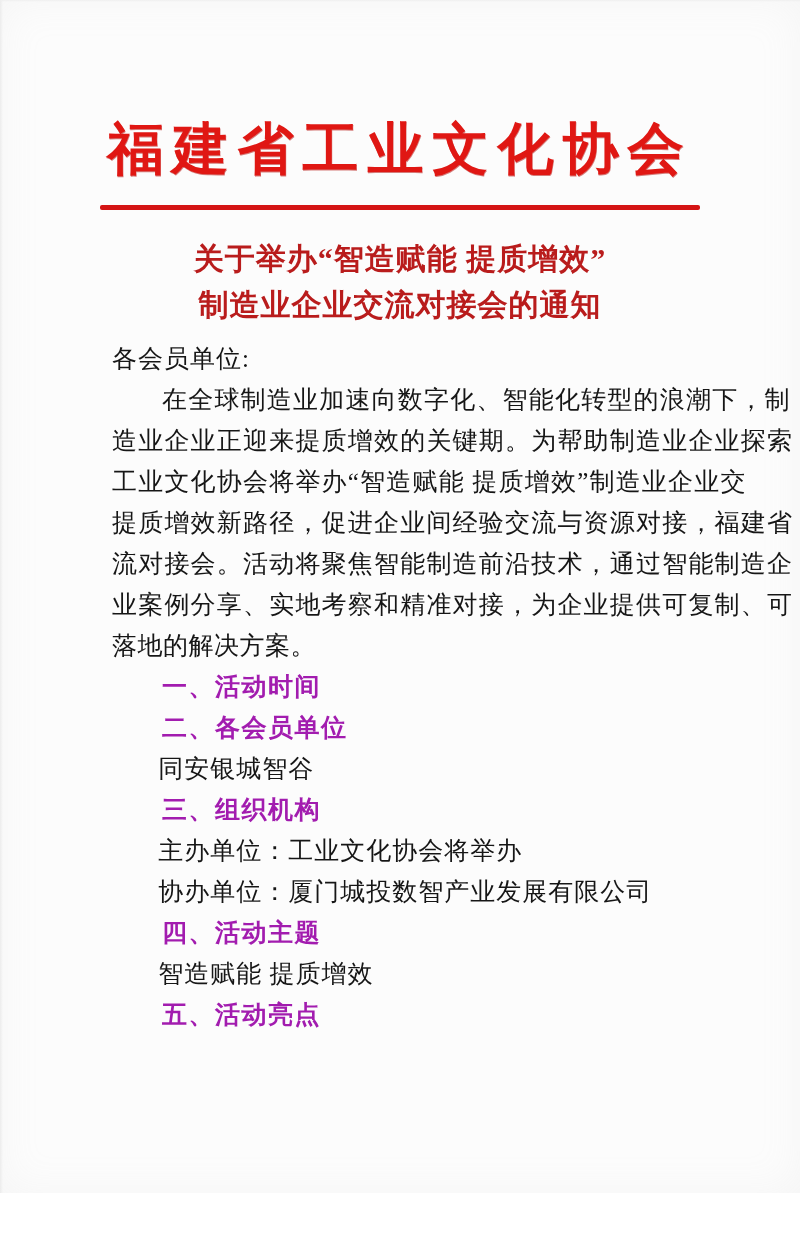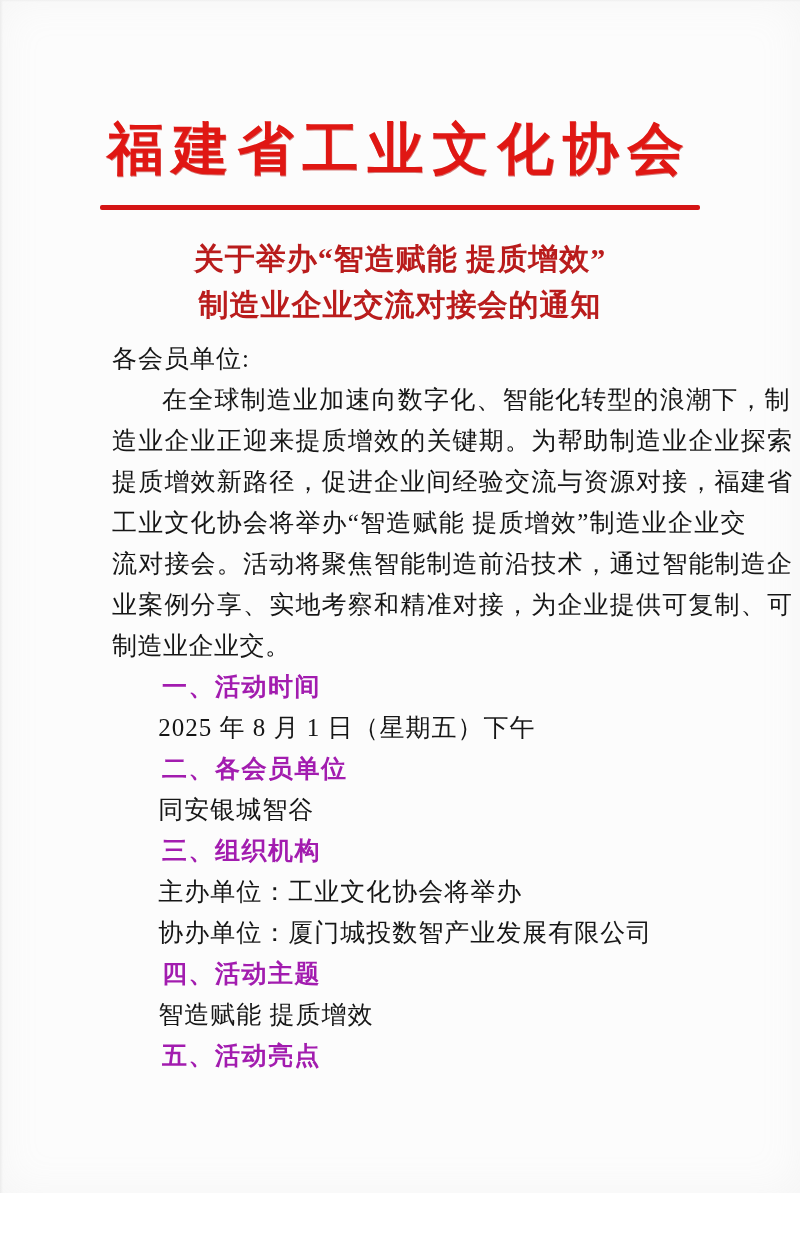--- a/index.html
+++ b/index.html
@@ -123,28 +123,27 @@
     <div>关于举办“智造赋能 提质增效”</div>
     <div>制造业企业交流对接会的通知</div>
   </div>
 
   <div class="content">
 
     <div class="salutation">各会员单位:</div>
 
     <div class="intro-line first spread">在全球制造业加速向数字化、智能化转型的浪潮下，制</div>
     <div class="intro-line spread">造业企业正迎来提质增效的关键期。为帮助制造业企业探索</div>
+    <div class="intro-line spread">工业文化协会将举办“智造赋能 提质增效”制造业企业交</div>
     <div class="intro-line spread">提质增效新路径，促进企业间经验交流与资源对接，福建省</div>
-    <div class="intro-line spread">工业文化协会将举办“智造赋能 提质增效”制造业企业交</div>
     <div class="intro-line spread">流对接会。活动将聚焦智能制造前沿技术，通过智能制造企</div>
     <div class="intro-line spread">业案例分享、实地考察和精准对接，为企业提供可复制、可</div>
-    <div class="intro-line">制造业企业交。</div>
+    <div class="intro-line">落地的解决方案。</div>
 
     <div class="section-heading">一、活动时间</div>
-    <div class="section-item">2025 年 8 月 1 日（星期五）下午</div>
 
     <div class="section-heading">二、各会员单位</div>
     <div class="section-item">同安银城智谷</div>
 
     <div class="section-heading">三、组织机构</div>
     <div class="section-item">主办单位：工业文化协会将举办</div>
     <div class="section-item">协办单位：厦门城投数智产业发展有限公司</div>
 
     <div class="section-heading">四、活动主题</div>
     <div class="section-item">智造赋能 提质增效</div>

